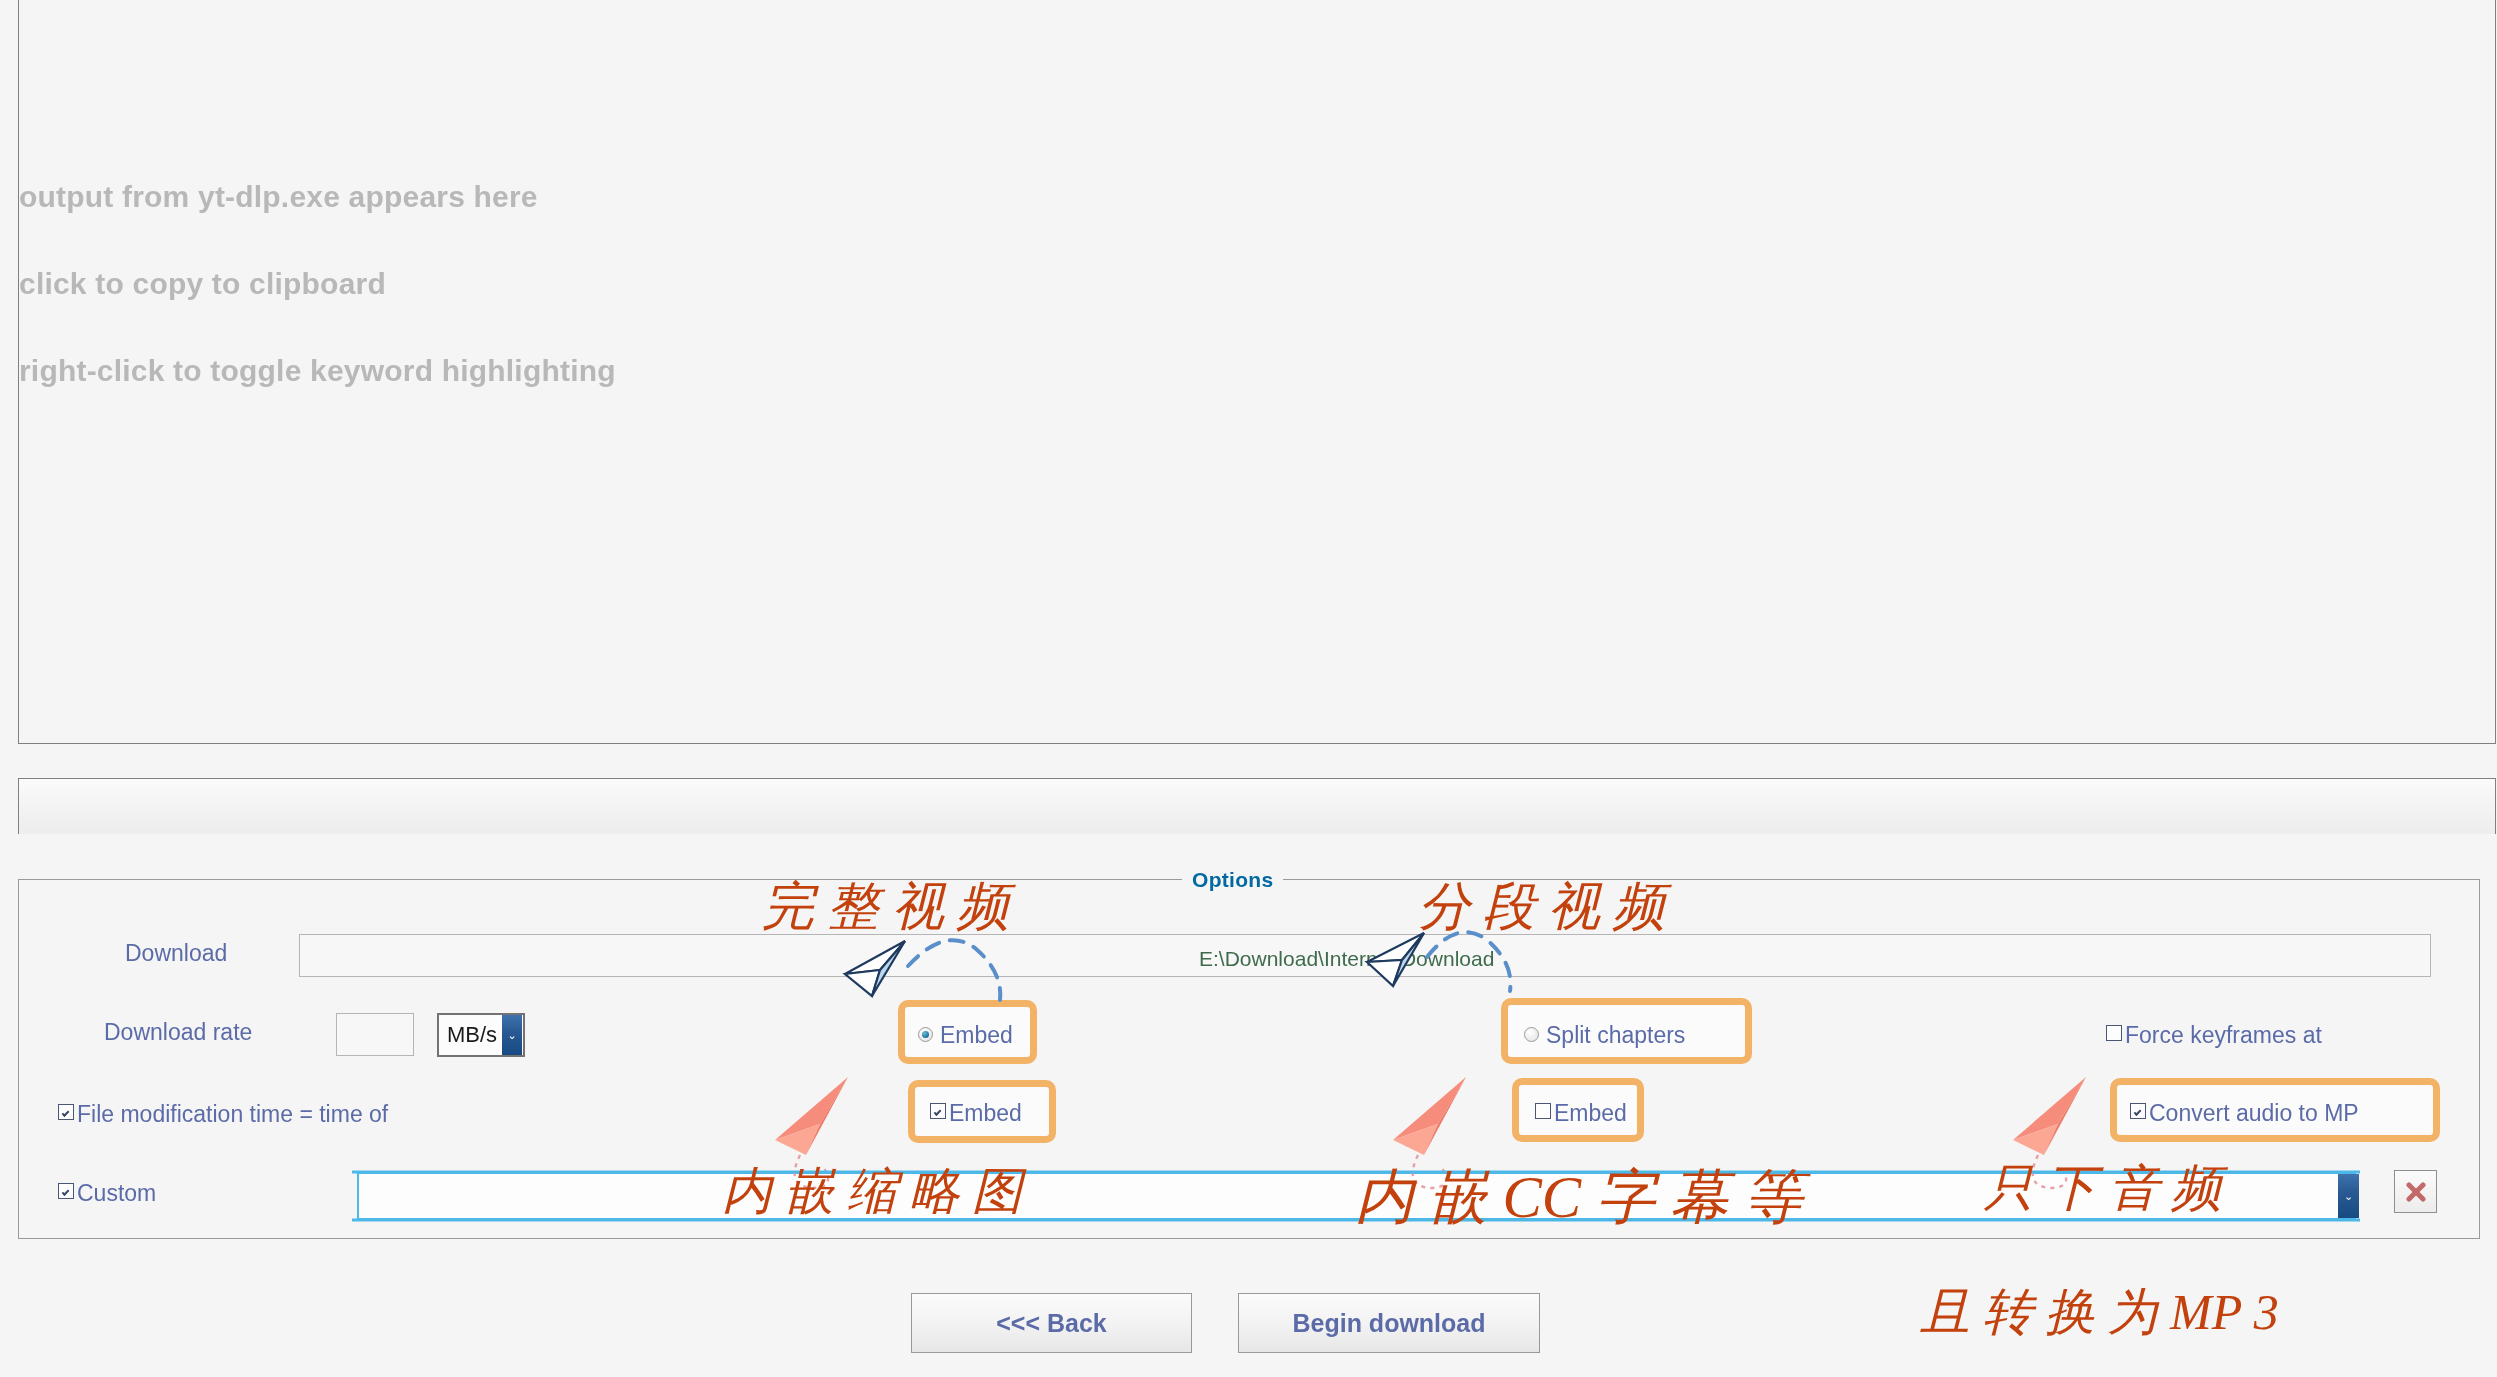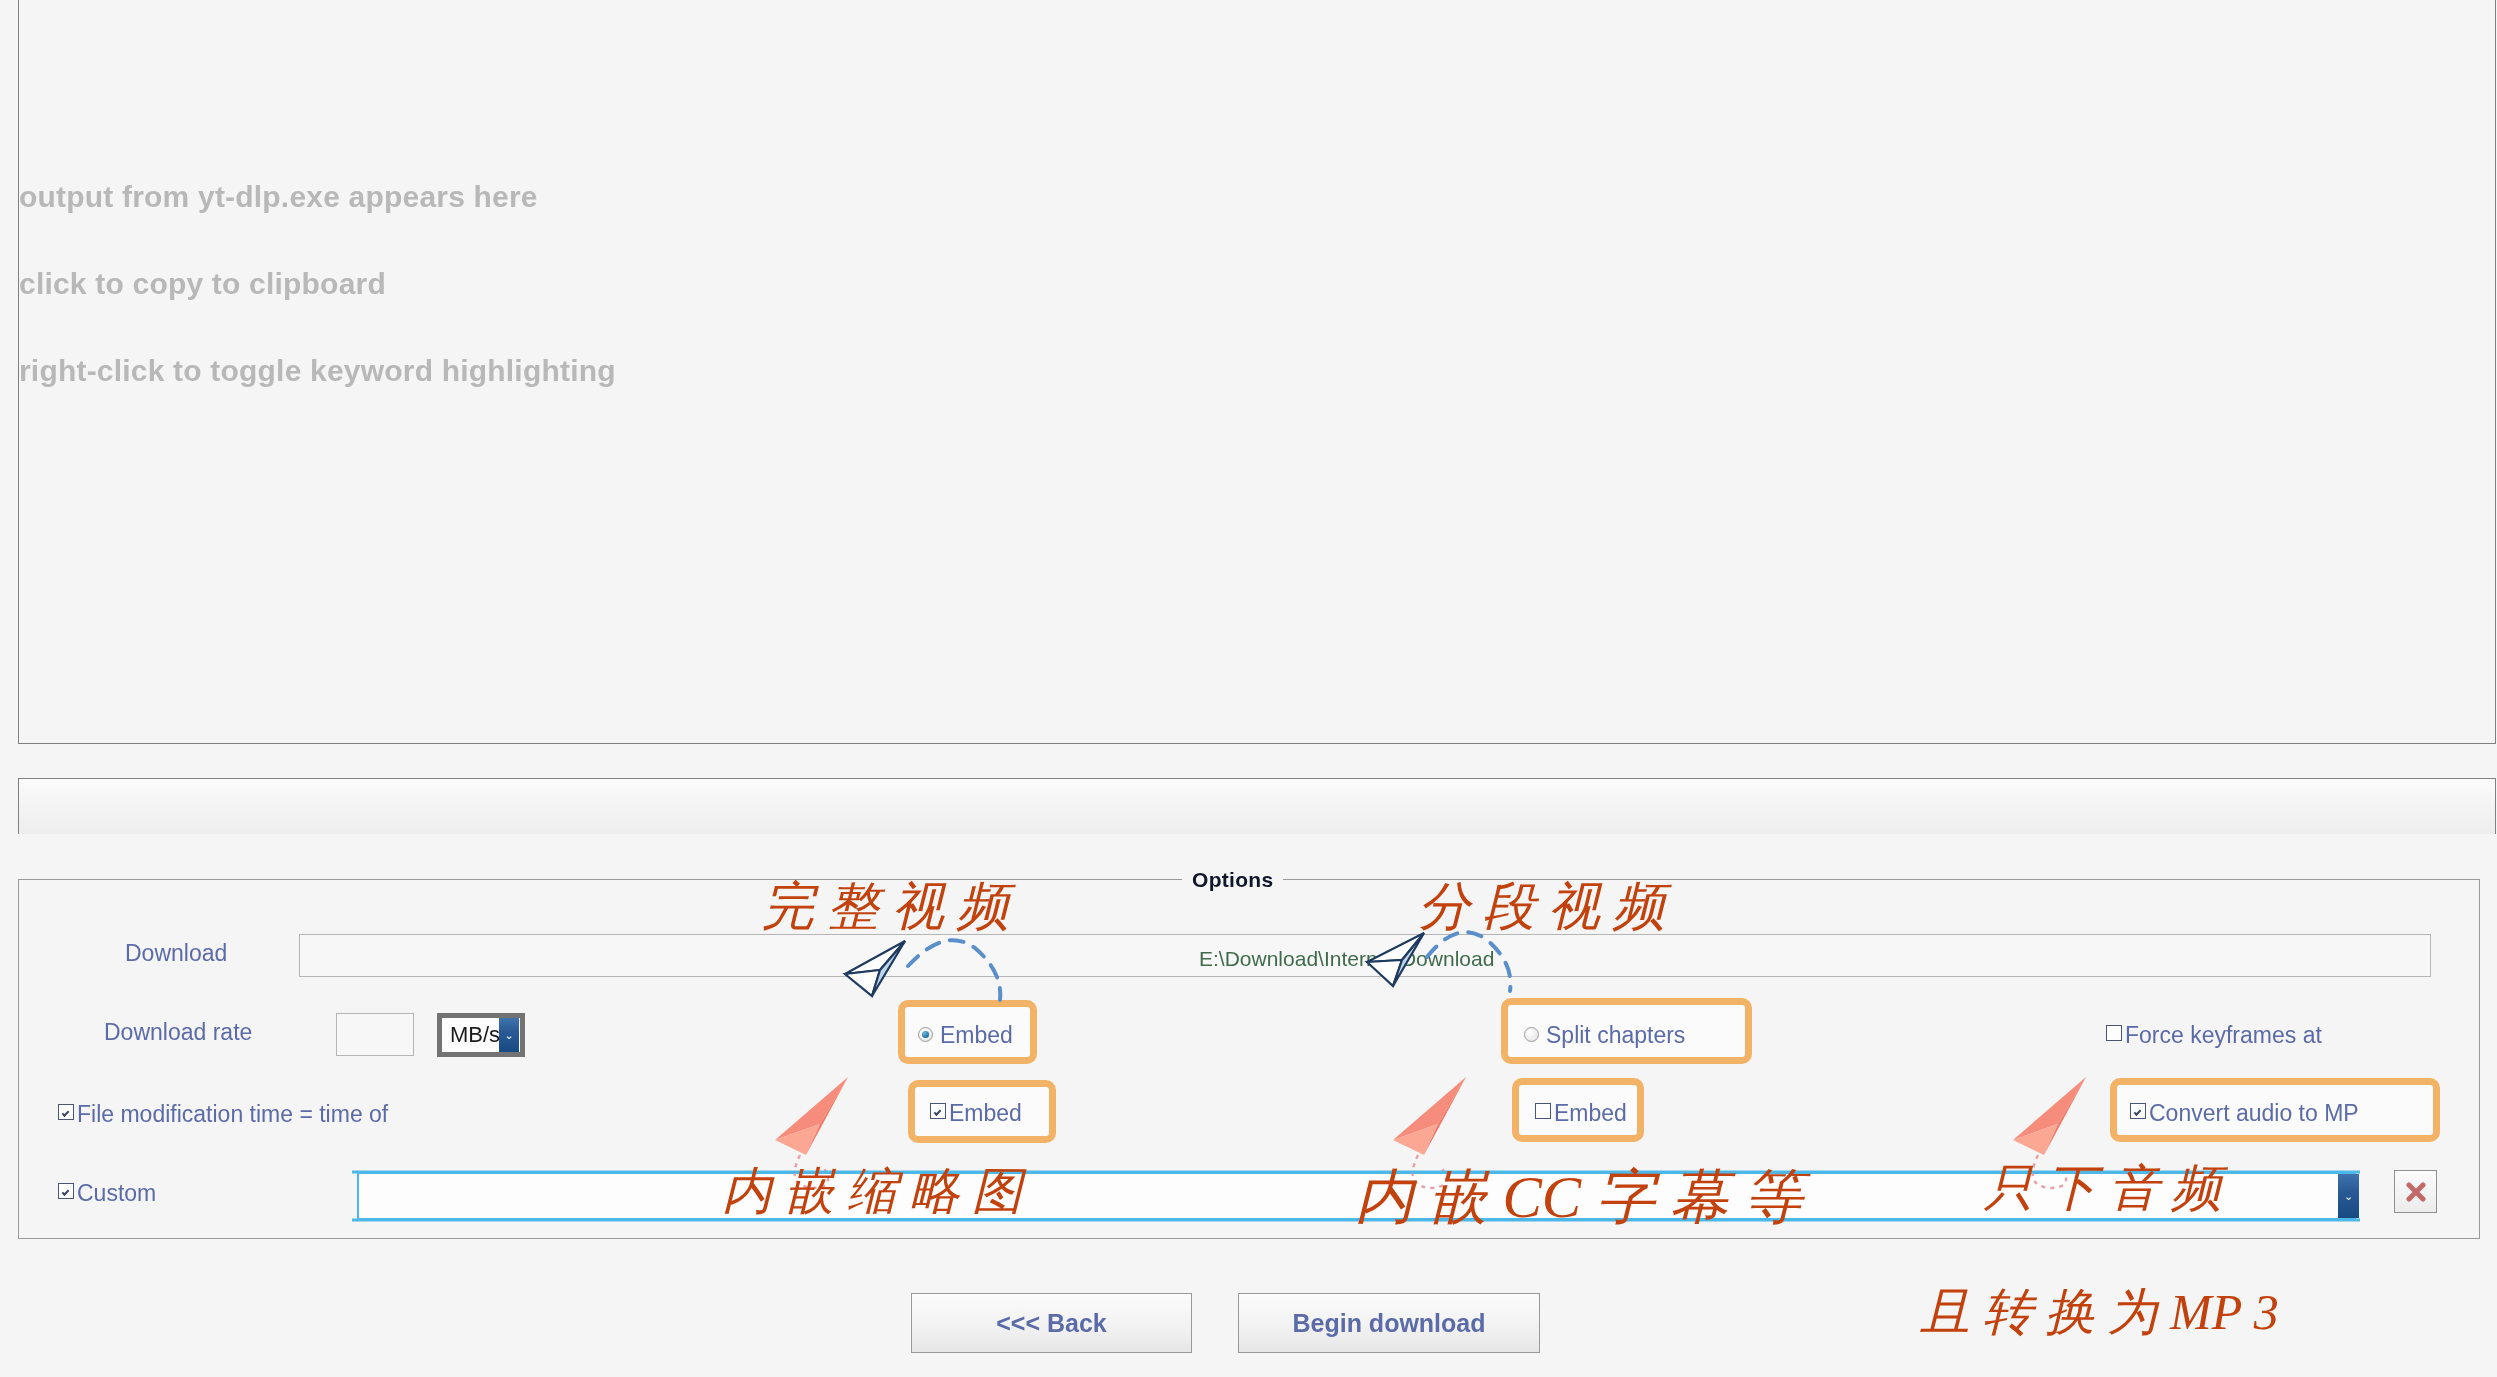--- a/index.html
+++ b/index.html
@@ -32,21 +32,21 @@
     background:linear-gradient(to bottom,#fbfbfb 0%,#f4f4f4 45%,#ededed 100%);
   }
   
   #options-fieldset{
     position:absolute;left:18px;top:879px;width:2462px;height:360px;
     border:1px solid #9a9a9a;box-sizing:border-box;background:#f5f5f5;
   }
   #options-legend{
     position:absolute;left:1182px;top:868px;
     background:#f5f5f5;padding:0 10px;
-    color:#0f172a;font-size:21px;font-weight:bold;
+    color:#0369a1;font-size:21px;font-weight:bold;
     letter-spacing:.3px;
   }
   .lbl{
     color:#5b6ba8;font-size:23px;font-weight:400;
     font-family:"Liberation Sans",sans-serif;white-space:nowrap;
   }
   .row-label{position:absolute;}
 
   
   .txtbox{
@@ -83,21 +83,21 @@
   .optrow{position:absolute;white-space:nowrap;}
 
   
   .hl{
     position:absolute;border:7px solid #f3b367;border-radius:10px;
     background:#fbfbfb;box-sizing:border-box;
   }
 
   
   .combo{
-    position:absolute;border:5px solid #737373;background:#fcfcfc;
+    position:absolute;border:2px solid #737373;background:#fcfcfc;
     box-sizing:border-box;display:flex;align-items:center;
   }
   .combo .val{
     font-size:22px;color:#1a1a1a;padding-left:8px;
     font-family:"Liberation Sans",sans-serif;
   }
   .combo .arrowbtn{
     position:absolute;right:1px;top:0px;bottom:0px;width:20px;
     background:linear-gradient(to bottom,#3e73ad 0%,#2a5a94 40%,#174a82 100%);
     display:flex;align-items:center;justify-content:center;

